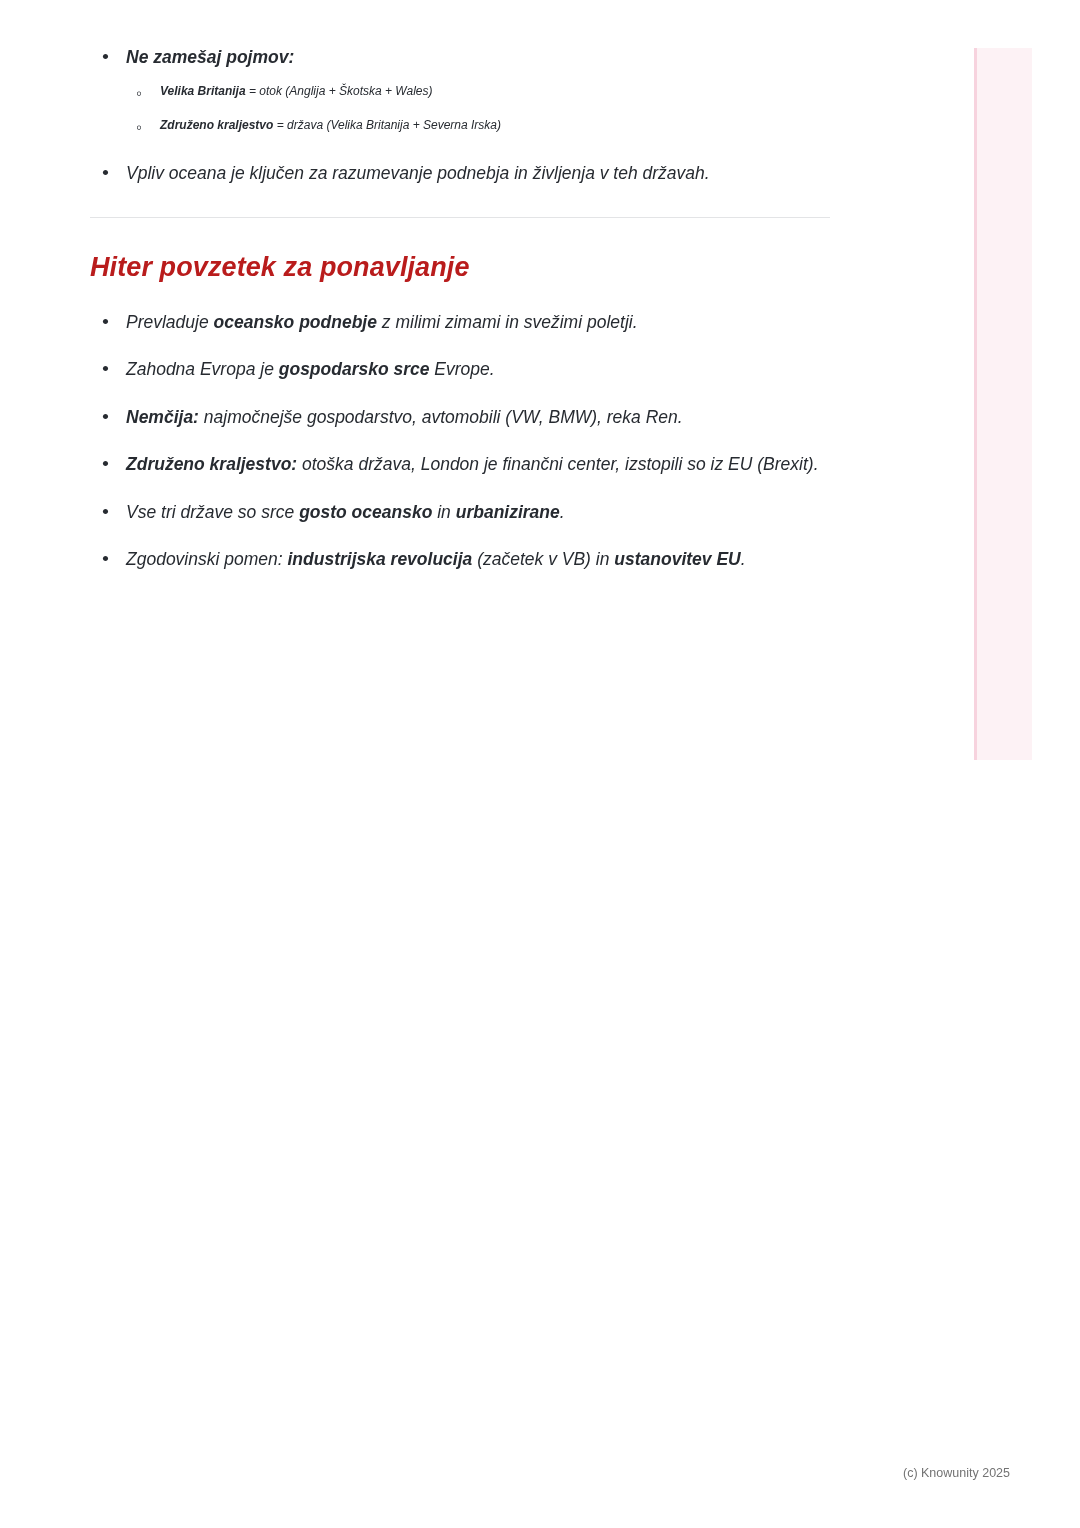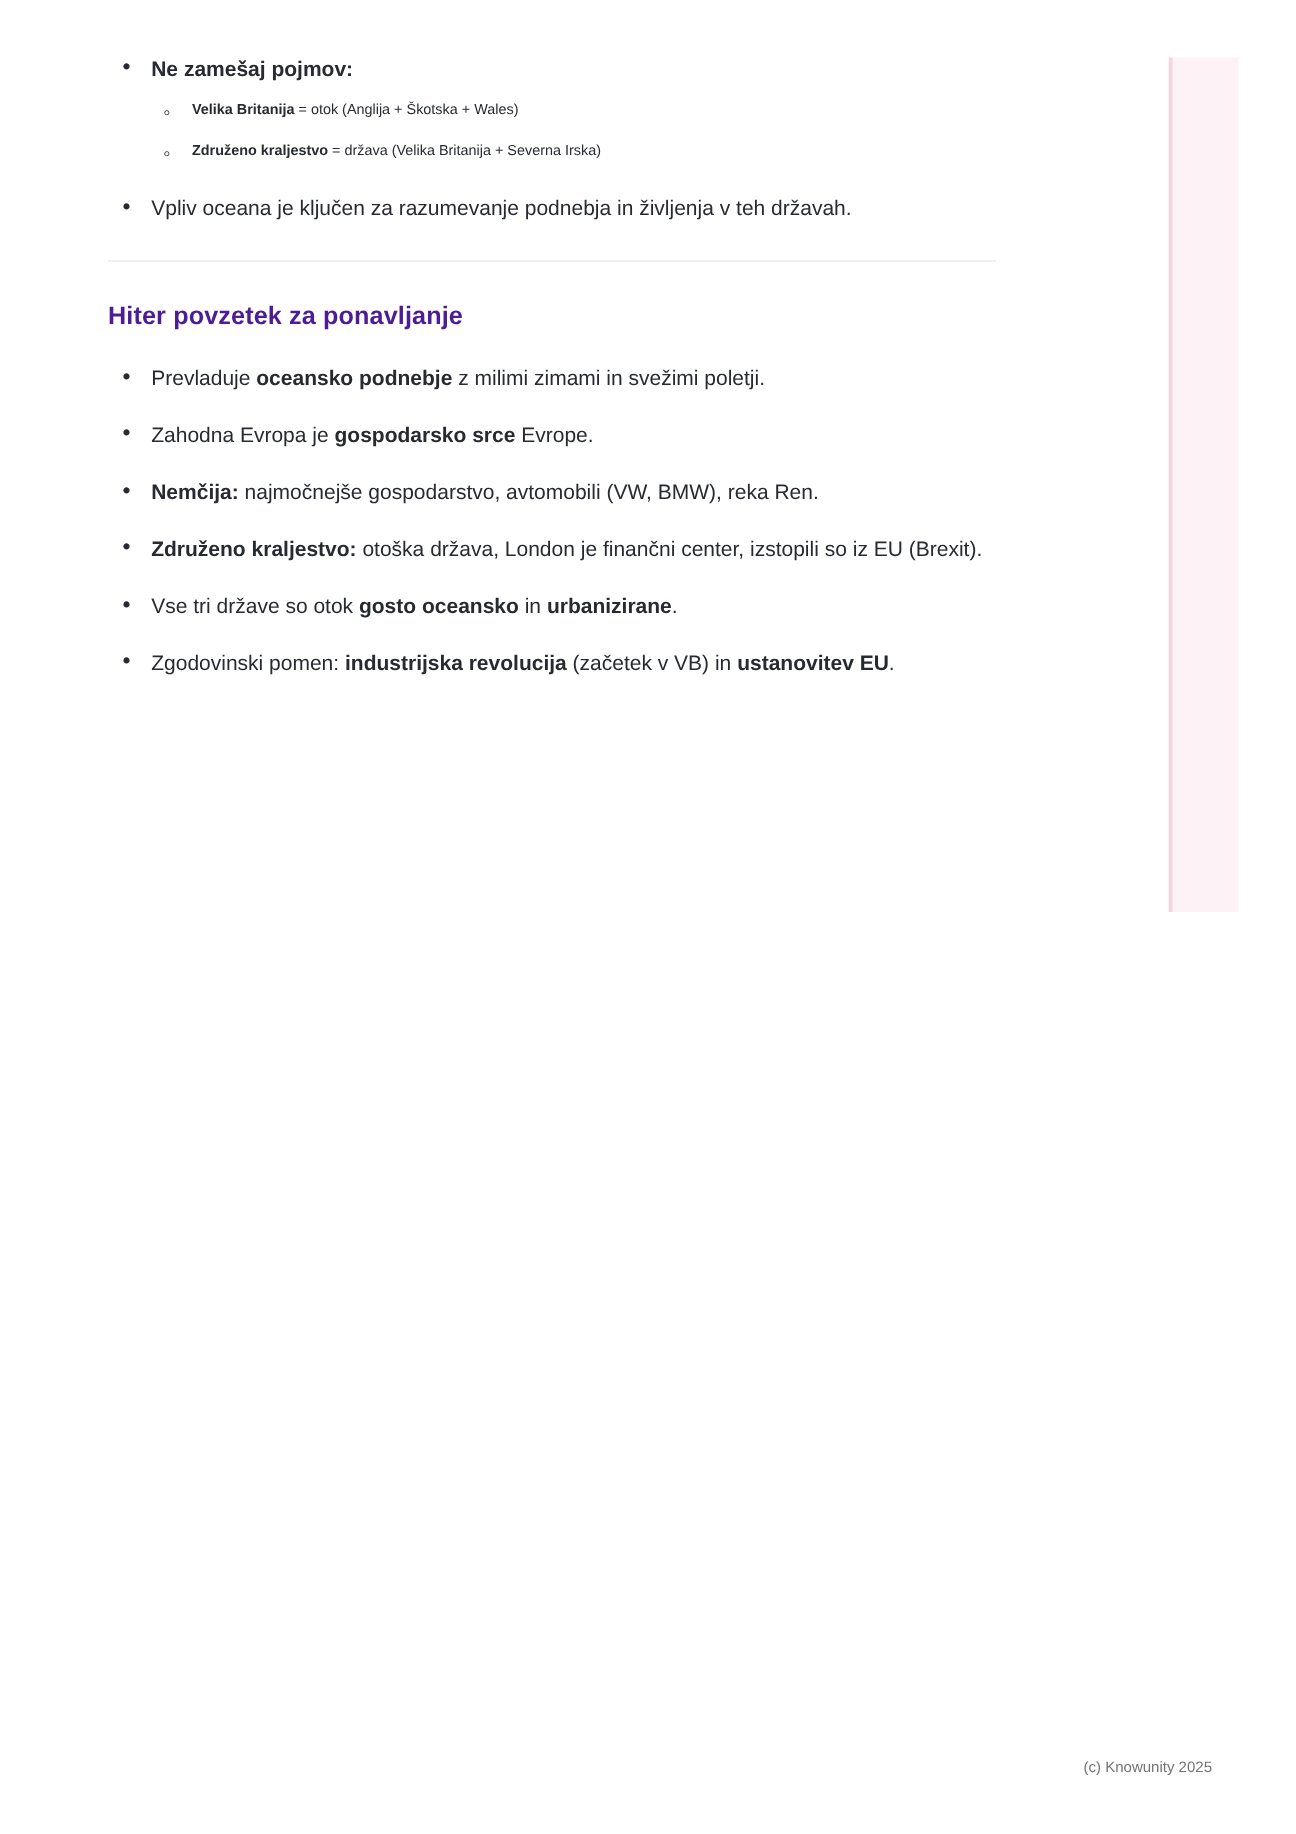--- a/index.html
+++ b/index.html
@@ -26,20 +26,21 @@
     height: 712px;
     background: #fdf2f5;
     border-left: 3px solid #f7d3de;
   }
 
   #page {
     position: absolute;
     left: 90px;
     top: 44px;
     width: 740px;
+    font-style: italic;
   }
 
   ul.lvl1 {
     list-style: none;
     margin: 0;
     padding: 0;
   }
   ul.lvl1 > li {
     position: relative;
     padding-left: 36px;
@@ -83,23 +84,23 @@
   b, .b { font-weight: bold; }
 
   hr.rule {
     border: none;
     border-top: 1px solid #e3e4e6;
     margin: 30px 0 34px 0;
     width: 740px;
   }
 
   h2.section {
-    font-size: 21px;
+    font-size: 27px;
     font-weight: bold;
-    color: #4c1d95;
+    color: #b91c1c;
     margin: 0 0 26px 0;
     letter-spacing: 0.1px;
   }
 
   ul.summary {
     list-style: none;
     margin: 0;
     padding: 0;
   }
   ul.summary > li {
@@ -163,21 +164,21 @@
     <li>
       <span>Zahodna Evropa je </span><span class="b">gospodarsko srce</span><span> Evrope.</span>
     </li>
     <li>
       <span></span><span class="b">Nemčija:</span><span> najmočnejše gospodarstvo, avtomobili (VW, BMW), reka Ren.</span>
     </li>
     <li>
       <span></span><span class="b">Združeno kraljestvo:</span><span> otoška država, London je finančni center, izstopili so iz EU (Brexit).</span>
     </li>
     <li>
-      <span>Vse tri države so otok </span><span class="b">gosto oceansko</span><span> in </span><span class="b">urbanizirane</span><span>.</span>
+      <span>Vse tri države so srce </span><span class="b">gosto oceansko</span><span> in </span><span class="b">urbanizirane</span><span>.</span>
     </li>
     <li>
       <span>Zgodovinski pomen: </span><span class="b">industrijska revolucija</span><span> (začetek v VB) in </span><span class="b">ustanovitev EU</span><span>.</span>
     </li>
   </ul>
 
 </div>
 
 <div id="footer">(c) Knowunity 2025</div>
 

